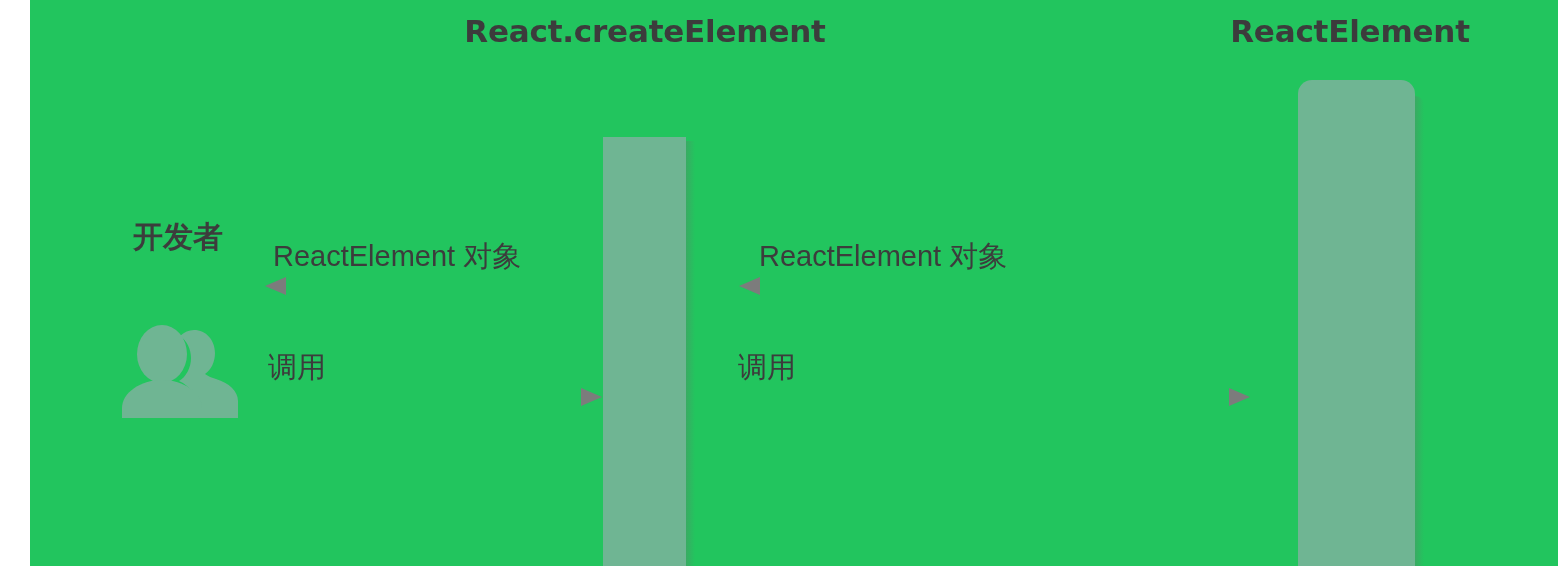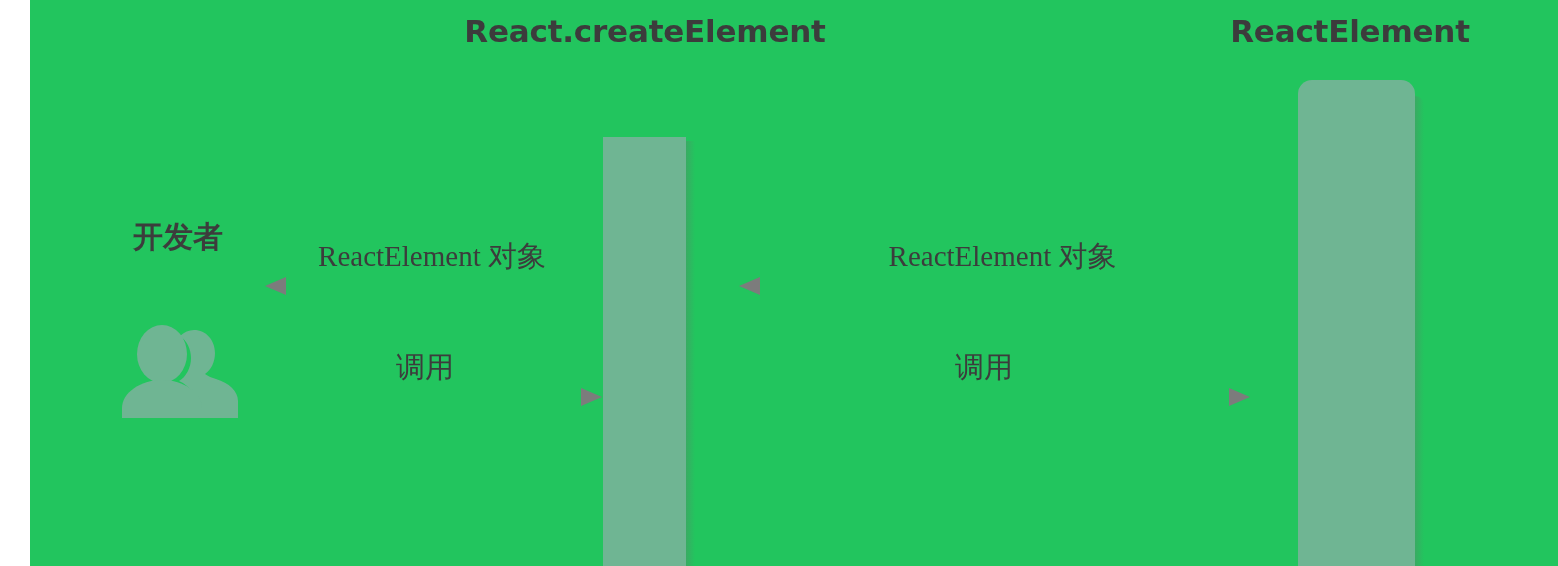--- a/index.html
+++ b/index.html
@@ -105,22 +105,21 @@
     border-bottom: 9.5px solid transparent;
   }
   .message.to-left  .head { left: -20px;  border-right: 21px solid #7c7c7c; }
   .message.to-right .head { right: -20px; border-left: 21px solid #7c7c7c; }
 
   .message .label {
     position: absolute;
     bottom: 12px;
     left: 0;
     width: 100%;
-    text-align: center;
-    font-family: Liberation Serif, serif;
+    font-family: Liberation Sans, sans-serif;
     font-size: 29px;
     color: #3c3c3c;
     white-space: nowrap;
     line-height: 1;
   }
 
   
   #msg-left-return  { left: 255px; top: 283px; width: 318px; }
   #msg-left-call    { left: 238px; top: 394px; width: 314px; }
   #msg-right-return { left: 729px; top: 283px; width: 487px; }

